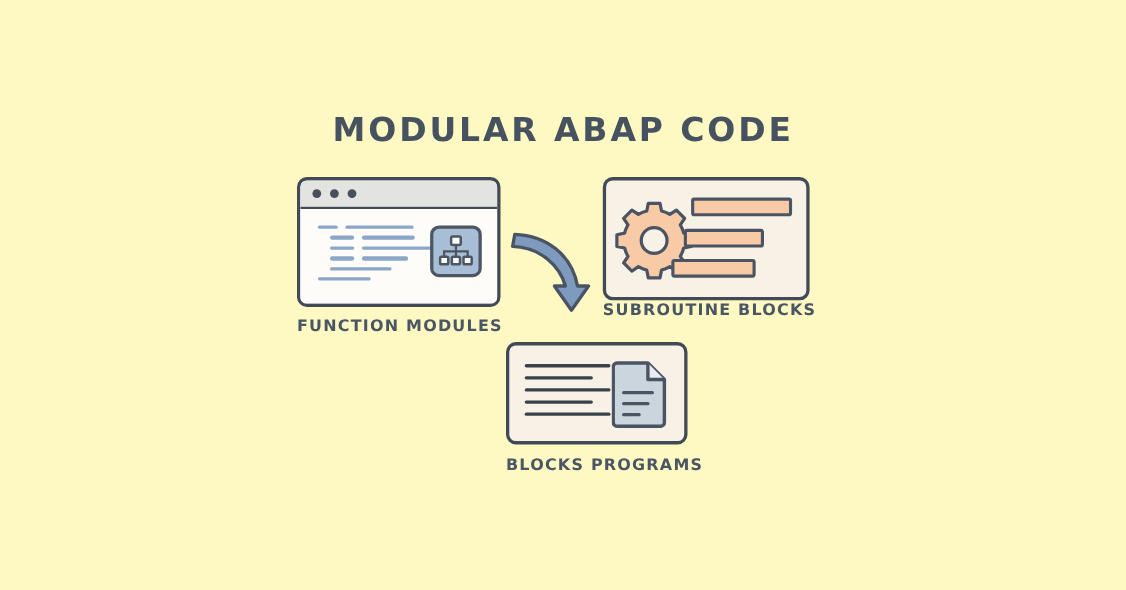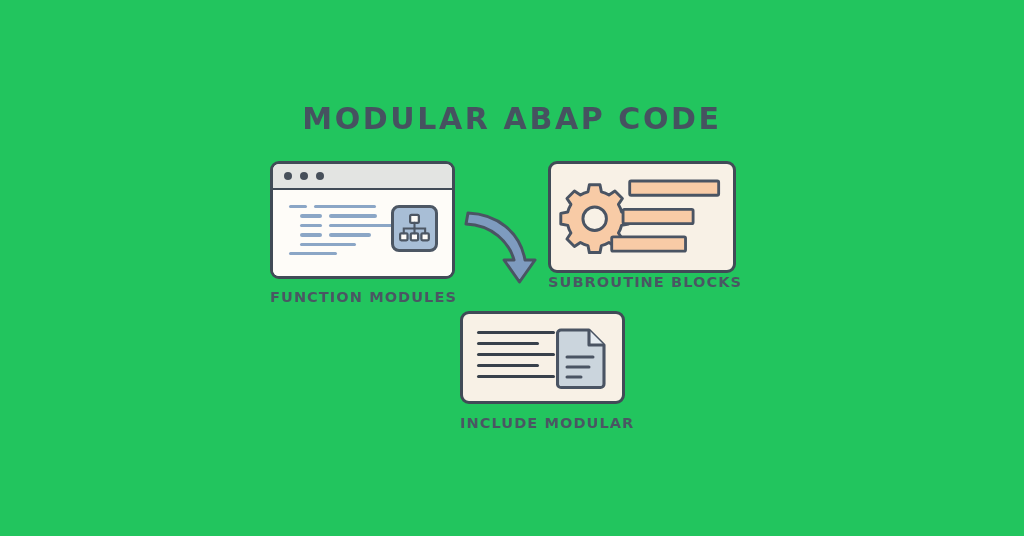--- a/index.html
+++ b/index.html
@@ -12,21 +12,21 @@
   body {
     background:#FDF8F1;
     font-family:"Liberation Sans", sans-serif;
     position:relative;
   }
 
   
   .canvas {
     position:absolute;
     inset:0;
-    background:#22c55e;
+    background:#fef9c3;
     padding-left:14px;
   }
 
   
   .page-title {
     position:absolute;
     top:101px;
     left:0; right:0;
     text-align:center;
     font-size:30px;
@@ -269,15 +269,15 @@
         <path d="M33,4 V19 H48" fill="#E6ECF1" stroke="#4A5463" stroke-width="3.1" stroke-linejoin="round"></path>
         <g stroke="#4A5463" stroke-width="3" stroke-linecap="round">
           <line x1="11" y1="31" x2="37" y2="31"></line>
           <line x1="11" y1="41" x2="33" y2="41"></line>
           <line x1="11" y1="51" x2="25" y2="51"></line>
         </g>
       </svg>
     </div>
   </div>
 
-  <div class="card-label" style="left:460px; top:415px; width:165px;">INCLUDE MODULAR</div>
+  <div class="card-label" style="left:460px; top:415px; width:165px;">BLOCKS PROGRAMS</div>
 
 </div>
 
 </body></html>

